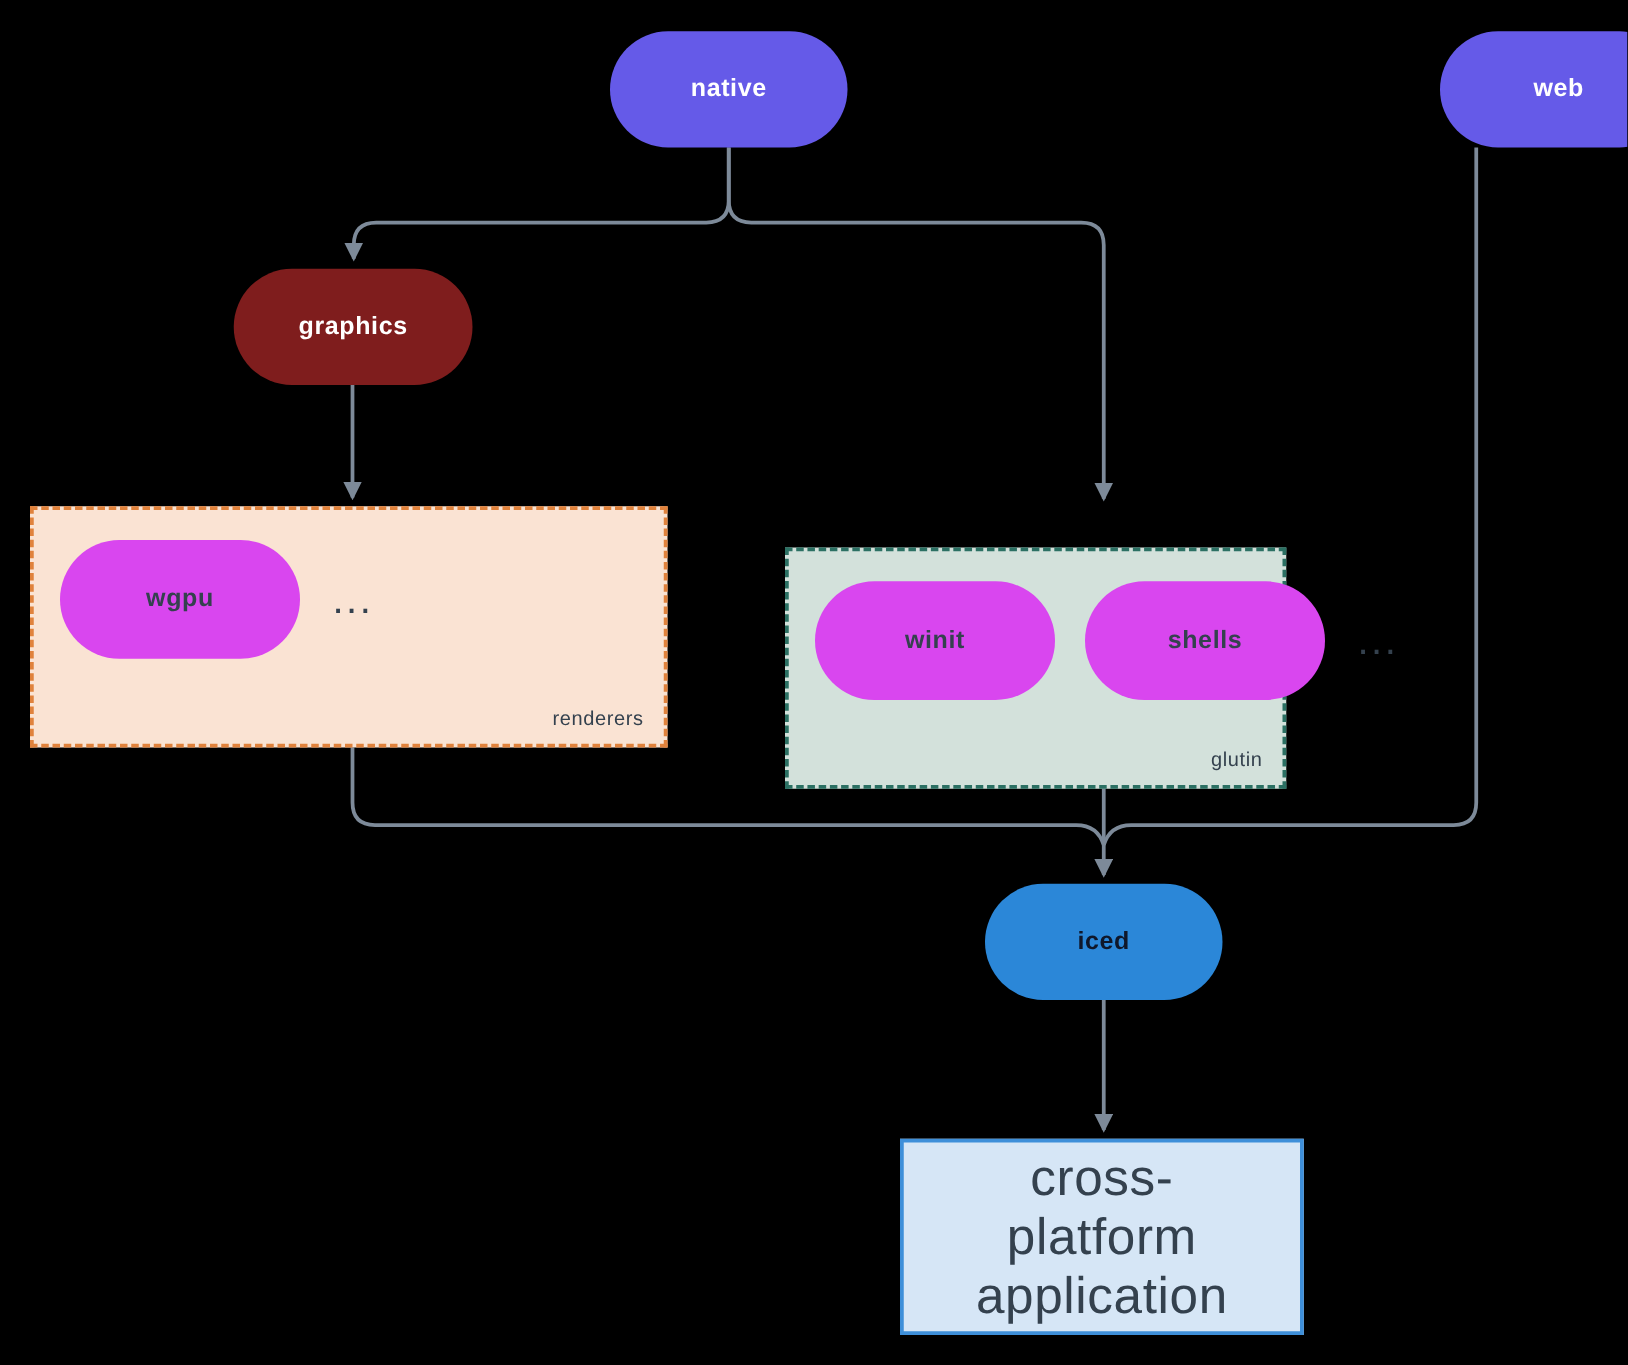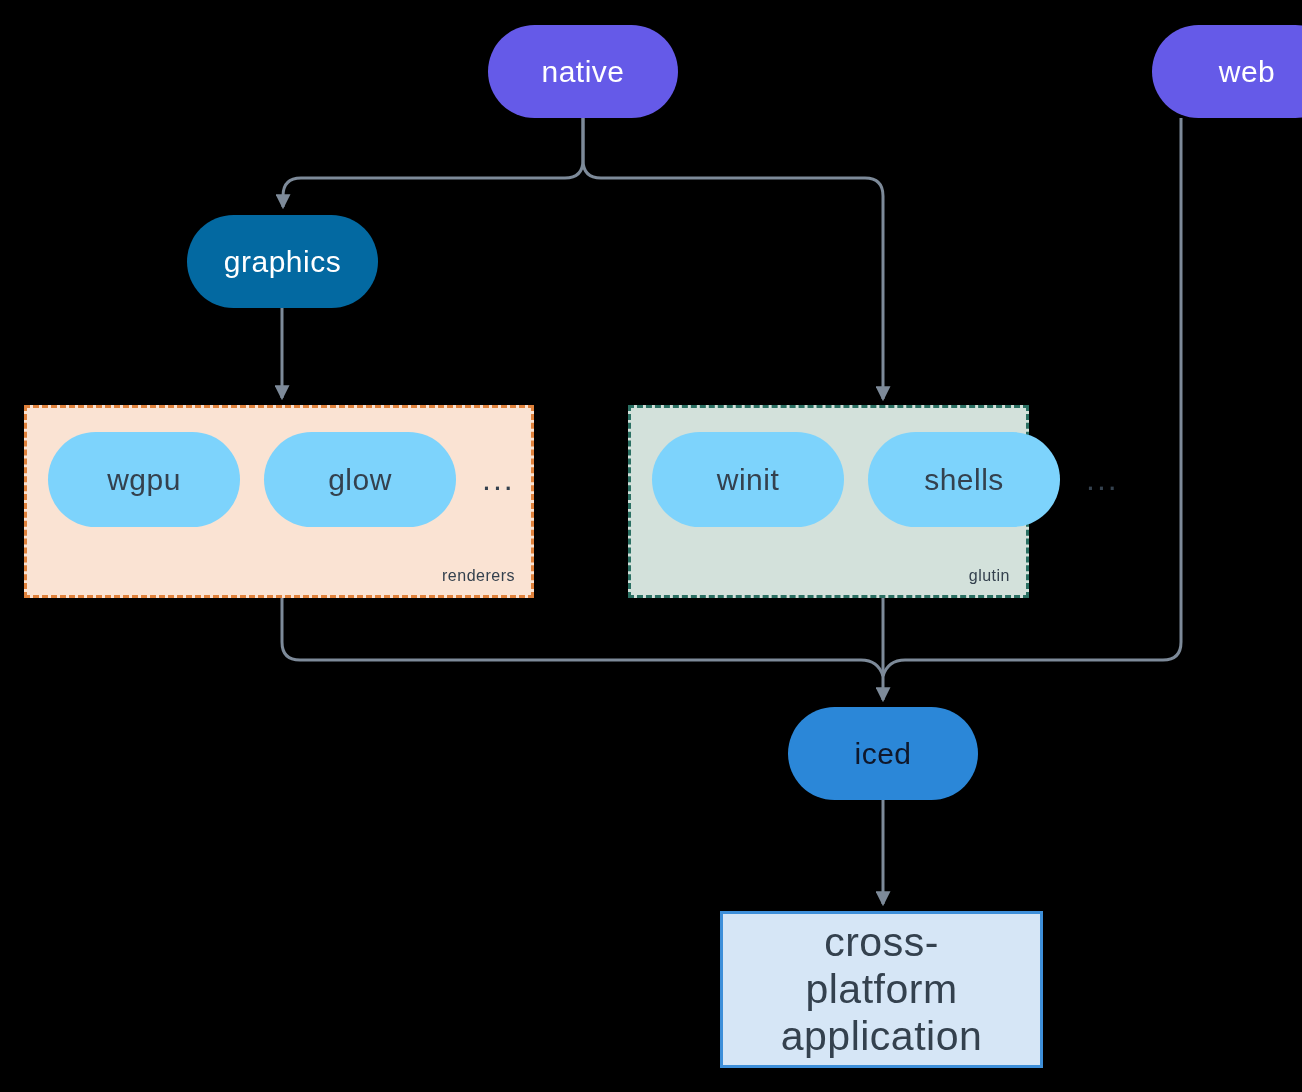--- a/index.html
+++ b/index.html
@@ -21,37 +21,38 @@
     top: 0;
     width: 1302px;
     height: 1092px;
   }
   .pill {
     position: absolute;
     display: flex;
     align-items: center;
     justify-content: center;
     border-radius: 60px;
-    font-size: 30px;
+    font-size: 20px;
     letter-spacing: 0.5px;
+    font-weight: bold;
   }
   .pill-purple {
     background: #655ae8;
     color: #ffffff;
   }
   .pill-orange {
-    background: #0369a1;
+    background: #7f1d1d;
     color: #ffffff;
   }
   .pill-blue {
     background: #2b87d8;
     color: #0f172a;
   }
   .pill-white {
-    background: #7dd3fc;
+    background: #d946ef;
     color: #34414e;
   }
   .node-native   { left: 488px;  top: 25px;  width: 190px; height: 93px; }
   .node-web      { left: 1152px; top: 25px;  width: 190px; height: 93px; }
   .node-graphics { left: 187px;  top: 215px; width: 191px; height: 93px; }
   .node-iced     { left: 788px;  top: 707px; width: 190px; height: 93px; }
 
   .group {
     position: absolute;
     box-sizing: border-box;
@@ -62,20 +63,21 @@
     left: 24px;
     width: 510px;
     background: #fae3d3;
     border: 3px dashed #e0823c;
   }
   .group-shells {
     left: 628px;
     width: 401px;
     background: #d3e1db;
     border: 3px dashed #2b7063;
+    margin-top: 33px;
   }
   .group-row {
     position: absolute;
     left: 21px;
     top: 24px;
     display: flex;
     align-items: center;
     gap: 24px;
   }
   .group-row .pill {
@@ -152,23 +154,20 @@
 
   <div class="pill pill-orange node-graphics">
     <span>graphics</span>
   </div>
 
   <div class="group group-renderers">
     <div class="group-row">
       <div class="pill pill-white">
         <span>wgpu</span>
       </div>
-      <div class="pill pill-white">
-        <span>glow</span>
-      </div>
       <div class="ellipsis">...</div>
     </div>
     <div class="group-label">renderers</div>
   </div>
 
   <div class="group group-shells">
     <div class="group-row">
       <div class="pill pill-white">
         <span>winit</span>
       </div>

